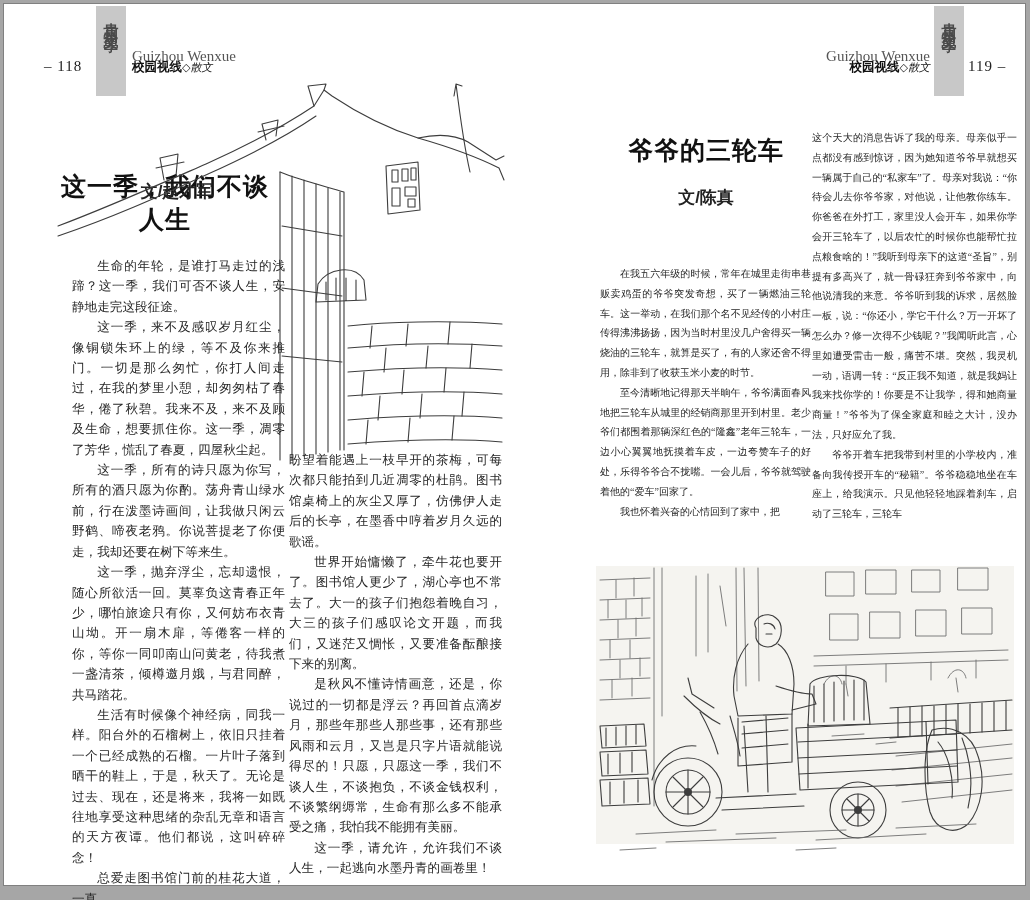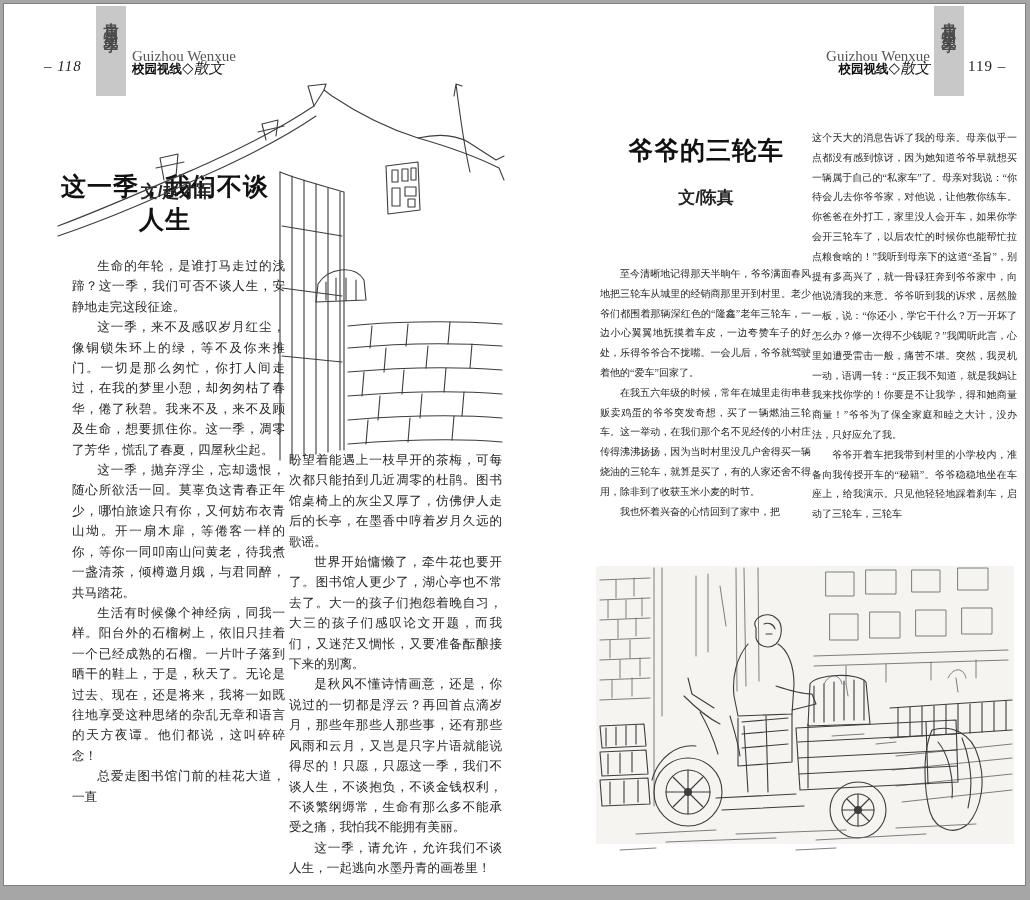--- a/index.html
+++ b/index.html
@@ -19,21 +19,21 @@
     display:flex;align-items:flex-start;justify-content:center;
   }
   .logo-vert{
     writing-mode:vertical-rl;text-orientation:upright;
     font-size:15px;line-height:30px;letter-spacing:5px;color:#4a4a4a;
     padding-top:5px;font-weight:bold;
   }
   .mag-en{position:absolute;font-size:15px;color:#555;}
   .section{position:absolute;font-size:12.5px;font-weight:bold;color:#111;
     font-family:"Liberation Sans","DejaVu Sans",sans-serif;}
-  .section .sub{font-weight:normal;font-style:italic;font-size:15px;margin-top:40px;}
+  .section .sub{font-weight:normal;font-style:italic;font-size:11px;margin-top:40px;}
   .ta-r{text-align:right;}
   
   .title{
     position:absolute;text-align:center;font-weight:bold;color:#111;
     font-size:25px;letter-spacing:1px;
     font-family:"Liberation Sans","DejaVu Sans",sans-serif;
   }
   .author{
     position:absolute;text-align:center;font-weight:bold;font-size:17px;color:#222;
     font-family:"Liberation Sans","DejaVu Sans",sans-serif;
@@ -48,21 +48,21 @@
   .illu svg{display:block;}
   .sk{stroke:#3d3d3d;fill:none;stroke-width:1.1;stroke-linecap:round;stroke-linejoin:round;}
   .sk-lt{stroke:#6f6f6f;fill:none;stroke-width:0.9;stroke-linecap:round;}
   .sk-fill{fill:#3d3d3d;stroke:none;}
 </style>
 </head>
 <body>
 
 <div class="sheet"></div>
 
-<div class="pagenum" style="left:44px;top:58px;font-style:italic;">– 118</div>
+<div class="pagenum" style="left:44px;top:58px;">– 118</div>
 <div class="logo-box" style="left:96px;top:6px;">
   <div class="logo-vert">貴州文學</div>
 </div>
 <div class="mag-en" style="left:132px;top:48px;">Guizhou Wenxue</div>
 <div class="section" style="left:132px;top:59px;">
   <span>校园视线</span><span class="sub">◇散文</span>
 </div>
 
 <div class="mag-en ta-r" style="left:820px;top:48px;width:110px;">Guizhou Wenxue</div>
 <div class="section ta-r" style="left:790px;top:59px;width:140px;">
@@ -99,38 +99,39 @@
     <path class="sk" d="M292,250 C330,246 390,244 446,248 M292,272 C335,268 392,266 446,270 M292,296 C338,292 394,290 446,294 M292,320 C340,316 396,314 446,318 M292,344 C342,340 398,338 446,342 M292,368 C344,364 400,362 446,366"></path>
     <path class="sk" d="M316,250 L314,272 M352,248 L350,270 M394,246 L392,268 M330,272 L328,296 M372,270 L370,292 M416,268 L414,292 M308,296 L306,320 M348,294 L346,318 M390,292 L388,316 M324,320 L322,344 M366,318 L364,342 M408,316 L406,340 M312,344 L310,368 M354,342 L352,366 M398,340 L396,364"></path>
 
     <path class="sk" d="M400,8 C404,40 408,70 414,96 M406,10 L400,8 L398,20"></path>
   </svg>
 </div>
 
 <div class="col lp" style="left:72px;top:256px;width:213px;">
   <p>生命的年轮，是谁打马走过的浅蹄？这一季，我们可否不谈人生，安静地走完这段征途。</p>
   <p>这一季，来不及感叹岁月红尘，像铜锁朱环上的绿，等不及你来推门。一切是那么匆忙，你打人间走过，在我的梦里小憩，却匆匆枯了春华，倦了秋碧。我来不及，来不及顾及生命，想要抓住你。这一季，凋零了芳华，慌乱了春夏，四屋秋尘起。</p>
+  <p>这一季，所有的诗只愿为你写，所有的酒只愿为你酌。荡舟青山绿水前，行在泼墨诗画间，让我做只闲云野鹤、啼夜老鸦。你说菩提老了你便走，我却还要在树下等来生。</p>
   <p>这一季，抛弃浮尘，忘却遗恨，随心所欲活一回。莫辜负这青春正年少，哪怕旅途只有你，又何妨布衣青山坳。开一扇木扉，等倦客一样的你，等你一同叩南山问黄老，待我煮一盏清茶，倾樽邀月娥，与君同醉，共马踏花。</p>
   <p>生活有时候像个神经病，同我一样。阳台外的石榴树上，依旧只挂着一个已经成熟的石榴。一片叶子落到晒干的鞋上，于是，秋天了。无论是过去、现在，还是将来，我将一如既往地享受这种思绪的杂乱无章和语言的天方夜谭。他们都说，这叫碎碎念！</p>
   <p>总爱走图书馆门前的桂花大道，一直</p>
 </div>
 
 <div class="col lp" style="left:289px;top:450px;width:213px;">
   <p class="cont">盼望着能遇上一枝早开的茶梅，可每次都只能拍到几近凋零的杜鹃。图书馆桌椅上的灰尘又厚了，仿佛伊人走后的长亭，在墨香中哼着岁月久远的歌谣。</p>
   <p>世界开始慵懒了，牵牛花也要开了。图书馆人更少了，湖心亭也不常去了。大一的孩子们抱怨着晚自习，大三的孩子们感叹论文开题，而我们，又迷茫又惆怅，又要准备酝酿接下来的别离。</p>
   <p>是秋风不懂诗情画意，还是，你说过的一切都是浮云？再回首点滴岁月，那些年那些人那些事，还有那些风雨和云月，又岂是只字片语就能说得尽的！只愿，只愿这一季，我们不谈人生，不谈抱负，不谈金钱权利，不谈繁纲缛常，生命有那么多不能承受之痛，我怕我不能拥有美丽。</p>
   <p>这一季，请允许，允许我们不谈人生，一起逃向水墨丹青的画卷里！</p>
 </div>
 
 <div class="title" style="left:600px;top:134px;width:212px;">爷爷的三轮车</div>
 <div class="author" style="left:600px;top:186px;width:212px;">文/陈真</div>
 
 <div class="col rp" style="left:600px;top:264px;width:211px;">
+  <p>在我五六年级的时候，常年在城里走街串巷贩卖鸡蛋的爷爷突发奇想，买了一辆燃油三轮车。这一举动，在我们那个名不见经传的小村庄传得沸沸扬扬，因为当时村里没几户舍得买一辆烧油的三轮车，就算是买了，有的人家还舍不得用，除非到了收获玉米小麦的时节。</p>
   <p>至今清晰地记得那天半晌午，爷爷满面春风地把三轮车从城里的经销商那里开到村里。老少爷们都围着那辆深红色的“隆鑫”老年三轮车，一边小心翼翼地抚摸着车皮，一边夸赞车子的好处，乐得爷爷合不拢嘴。一会儿后，爷爷就驾驶着他的“爱车”回家了。</p>
-  <p>在我五六年级的时候，常年在城里走街串巷贩卖鸡蛋的爷爷突发奇想，买了一辆燃油三轮车。这一举动，在我们那个名不见经传的小村庄传得沸沸扬扬，因为当时村里没几户舍得买一辆烧油的三轮车，就算是买了，有的人家还舍不得用，除非到了收获玉米小麦的时节。</p>
   <p>我也怀着兴奋的心情回到了家中，把</p>
 </div>
 
 <div class="col rp" style="left:812px;top:128px;width:205px;">
   <p class="cont">这个天大的消息告诉了我的母亲。母亲似乎一点都没有感到惊讶，因为她知道爷爷早就想买一辆属于自己的“私家车”了。母亲对我说：“你待会儿去你爷爷家，对他说，让他教你练车。你爸爸在外打工，家里没人会开车，如果你学会开三轮车了，以后农忙的时候你也能帮忙拉点粮食啥的！”我听到母亲下的这道“圣旨”，别提有多高兴了，就一骨碌狂奔到爷爷家中，向他说清我的来意。爷爷听到我的诉求，居然脸一板，说：“你还小，学它干什么？万一开坏了怎么办？修一次得不少钱呢？”我闻听此言，心里如遭受雷击一般，痛苦不堪。突然，我灵机一动，语调一转：“反正我不知道，就是我妈让我来找你学的！你要是不让我学，得和她商量商量！”爷爷为了保全家庭和睦之大计，没办法，只好应允了我。</p>
   <p>爷爷开着车把我带到村里的小学校内，准备向我传授开车的“秘籍”。爷爷稳稳地坐在车座上，给我演示。只见他轻轻地踩着刹车，启动了三轮车，三轮车</p>
 </div>
 
 <div class="illu" style="left:596px;top:566px;width:418px;height:292px;">
   <svg width="418" height="292" viewBox="0 0 418 292">

